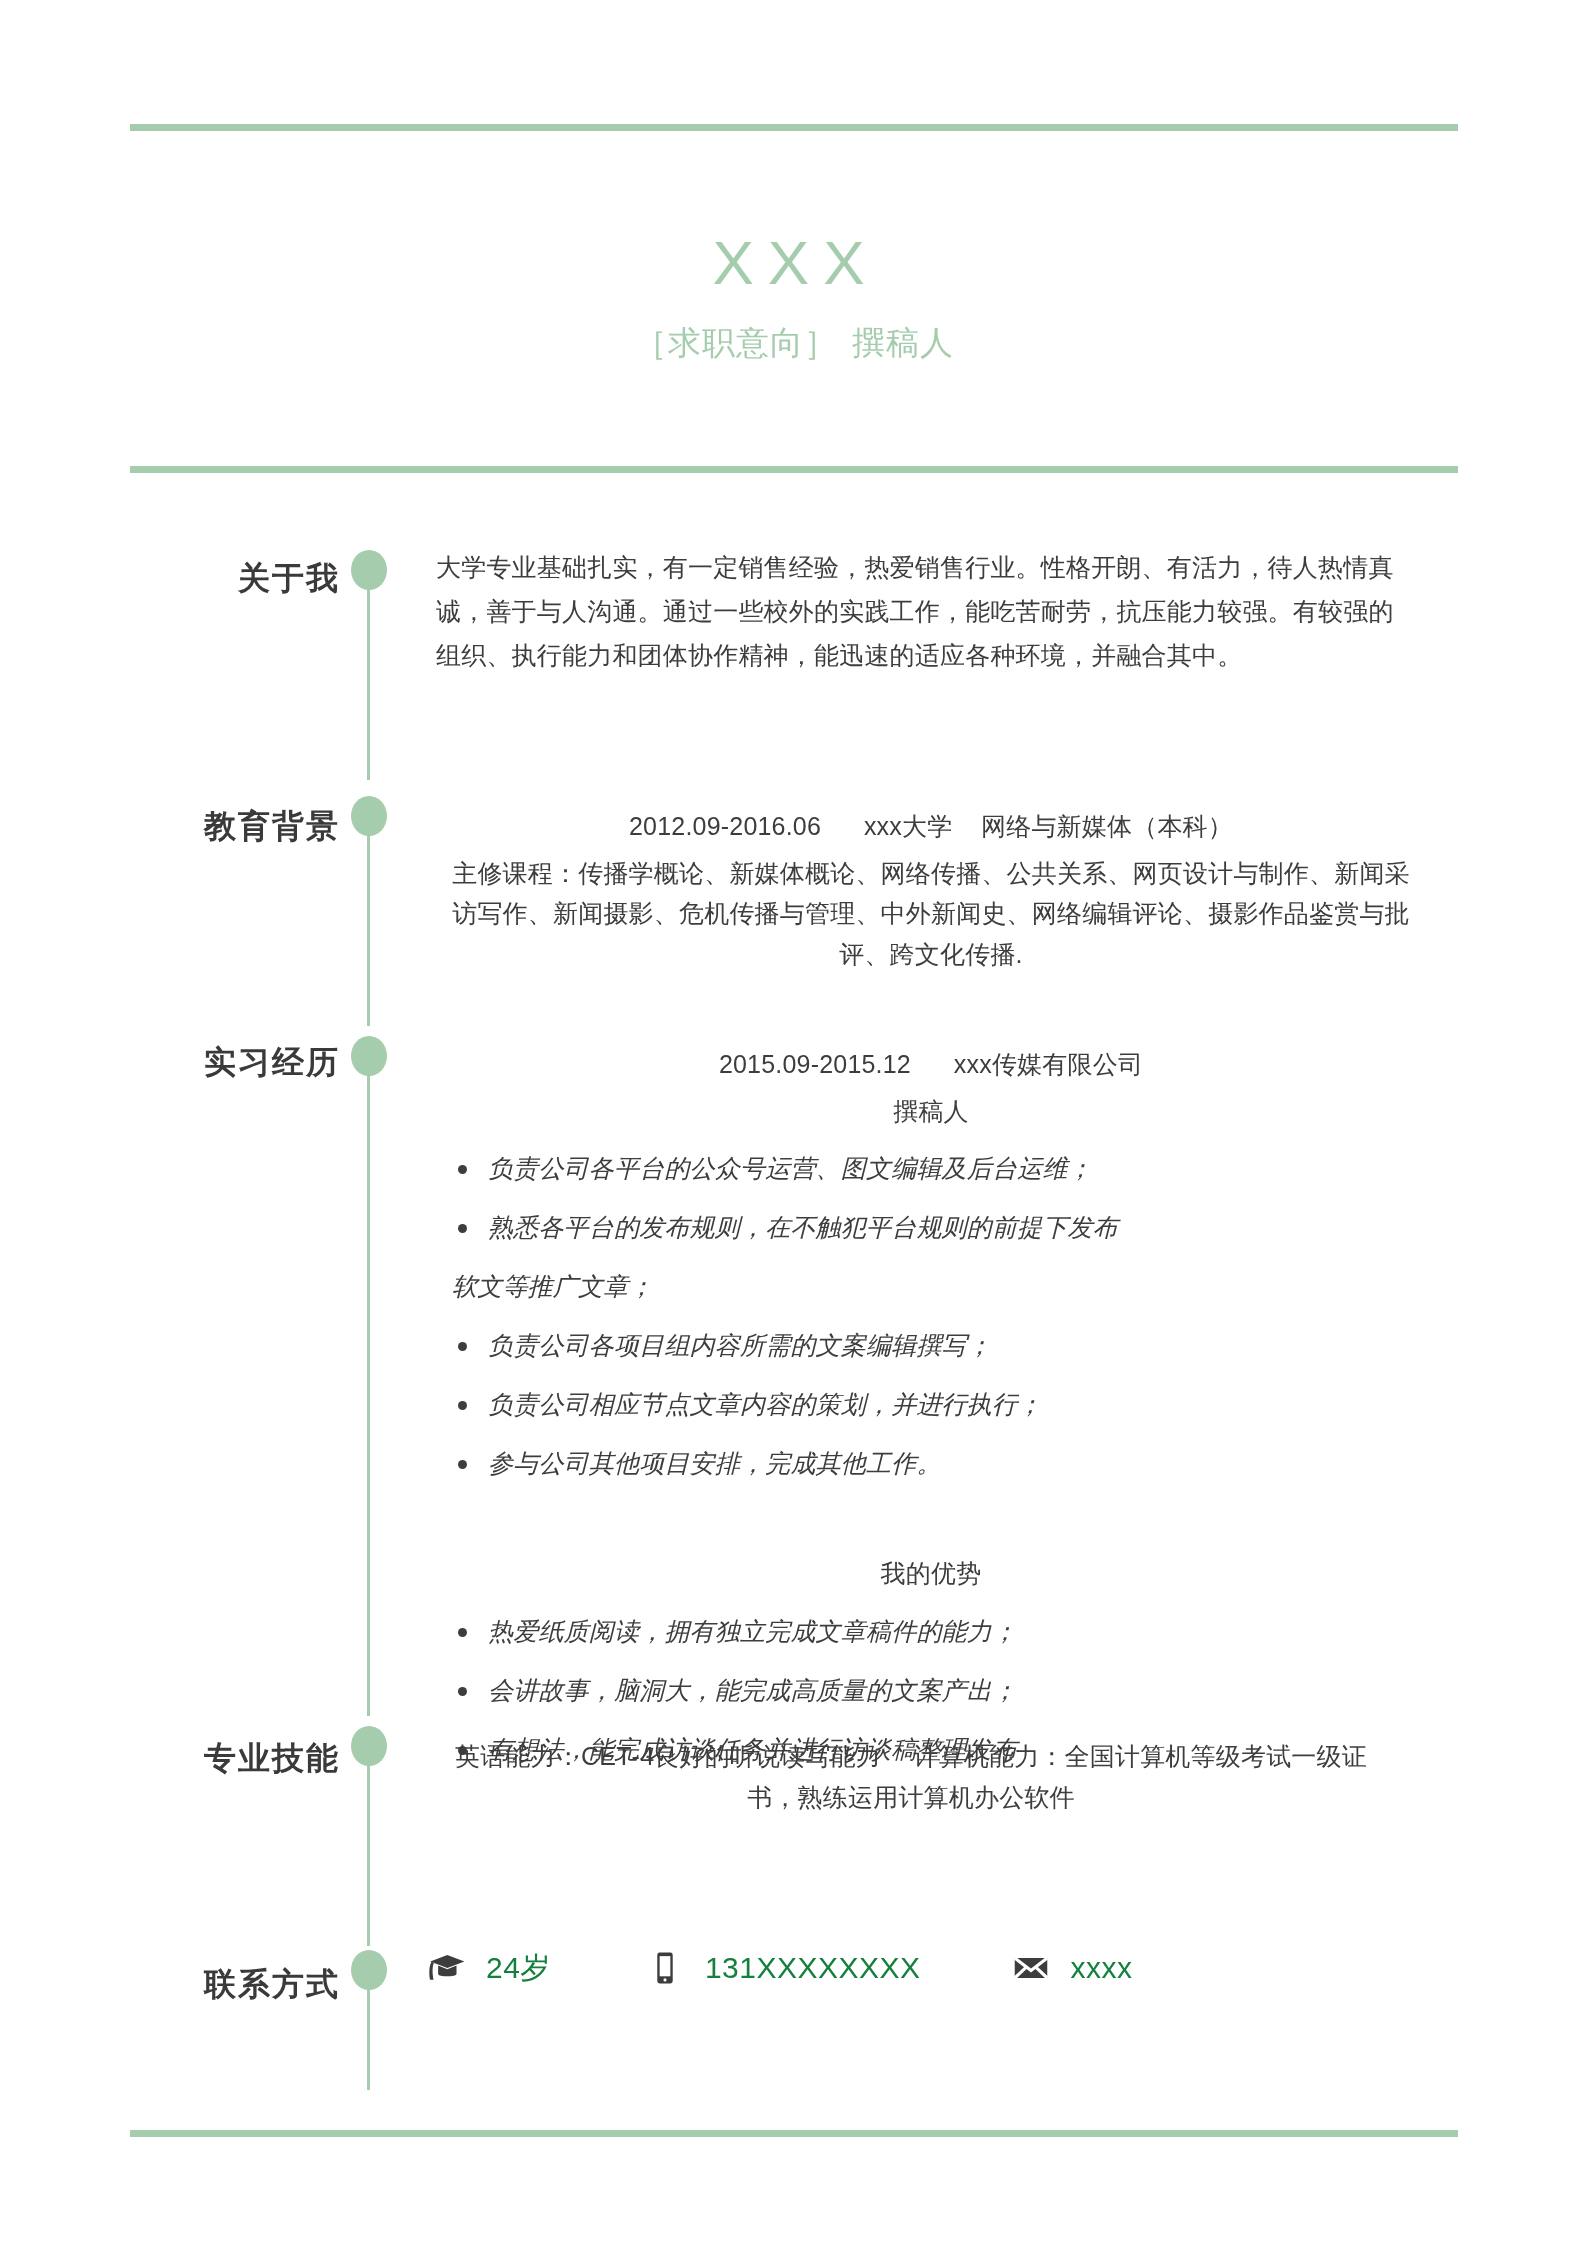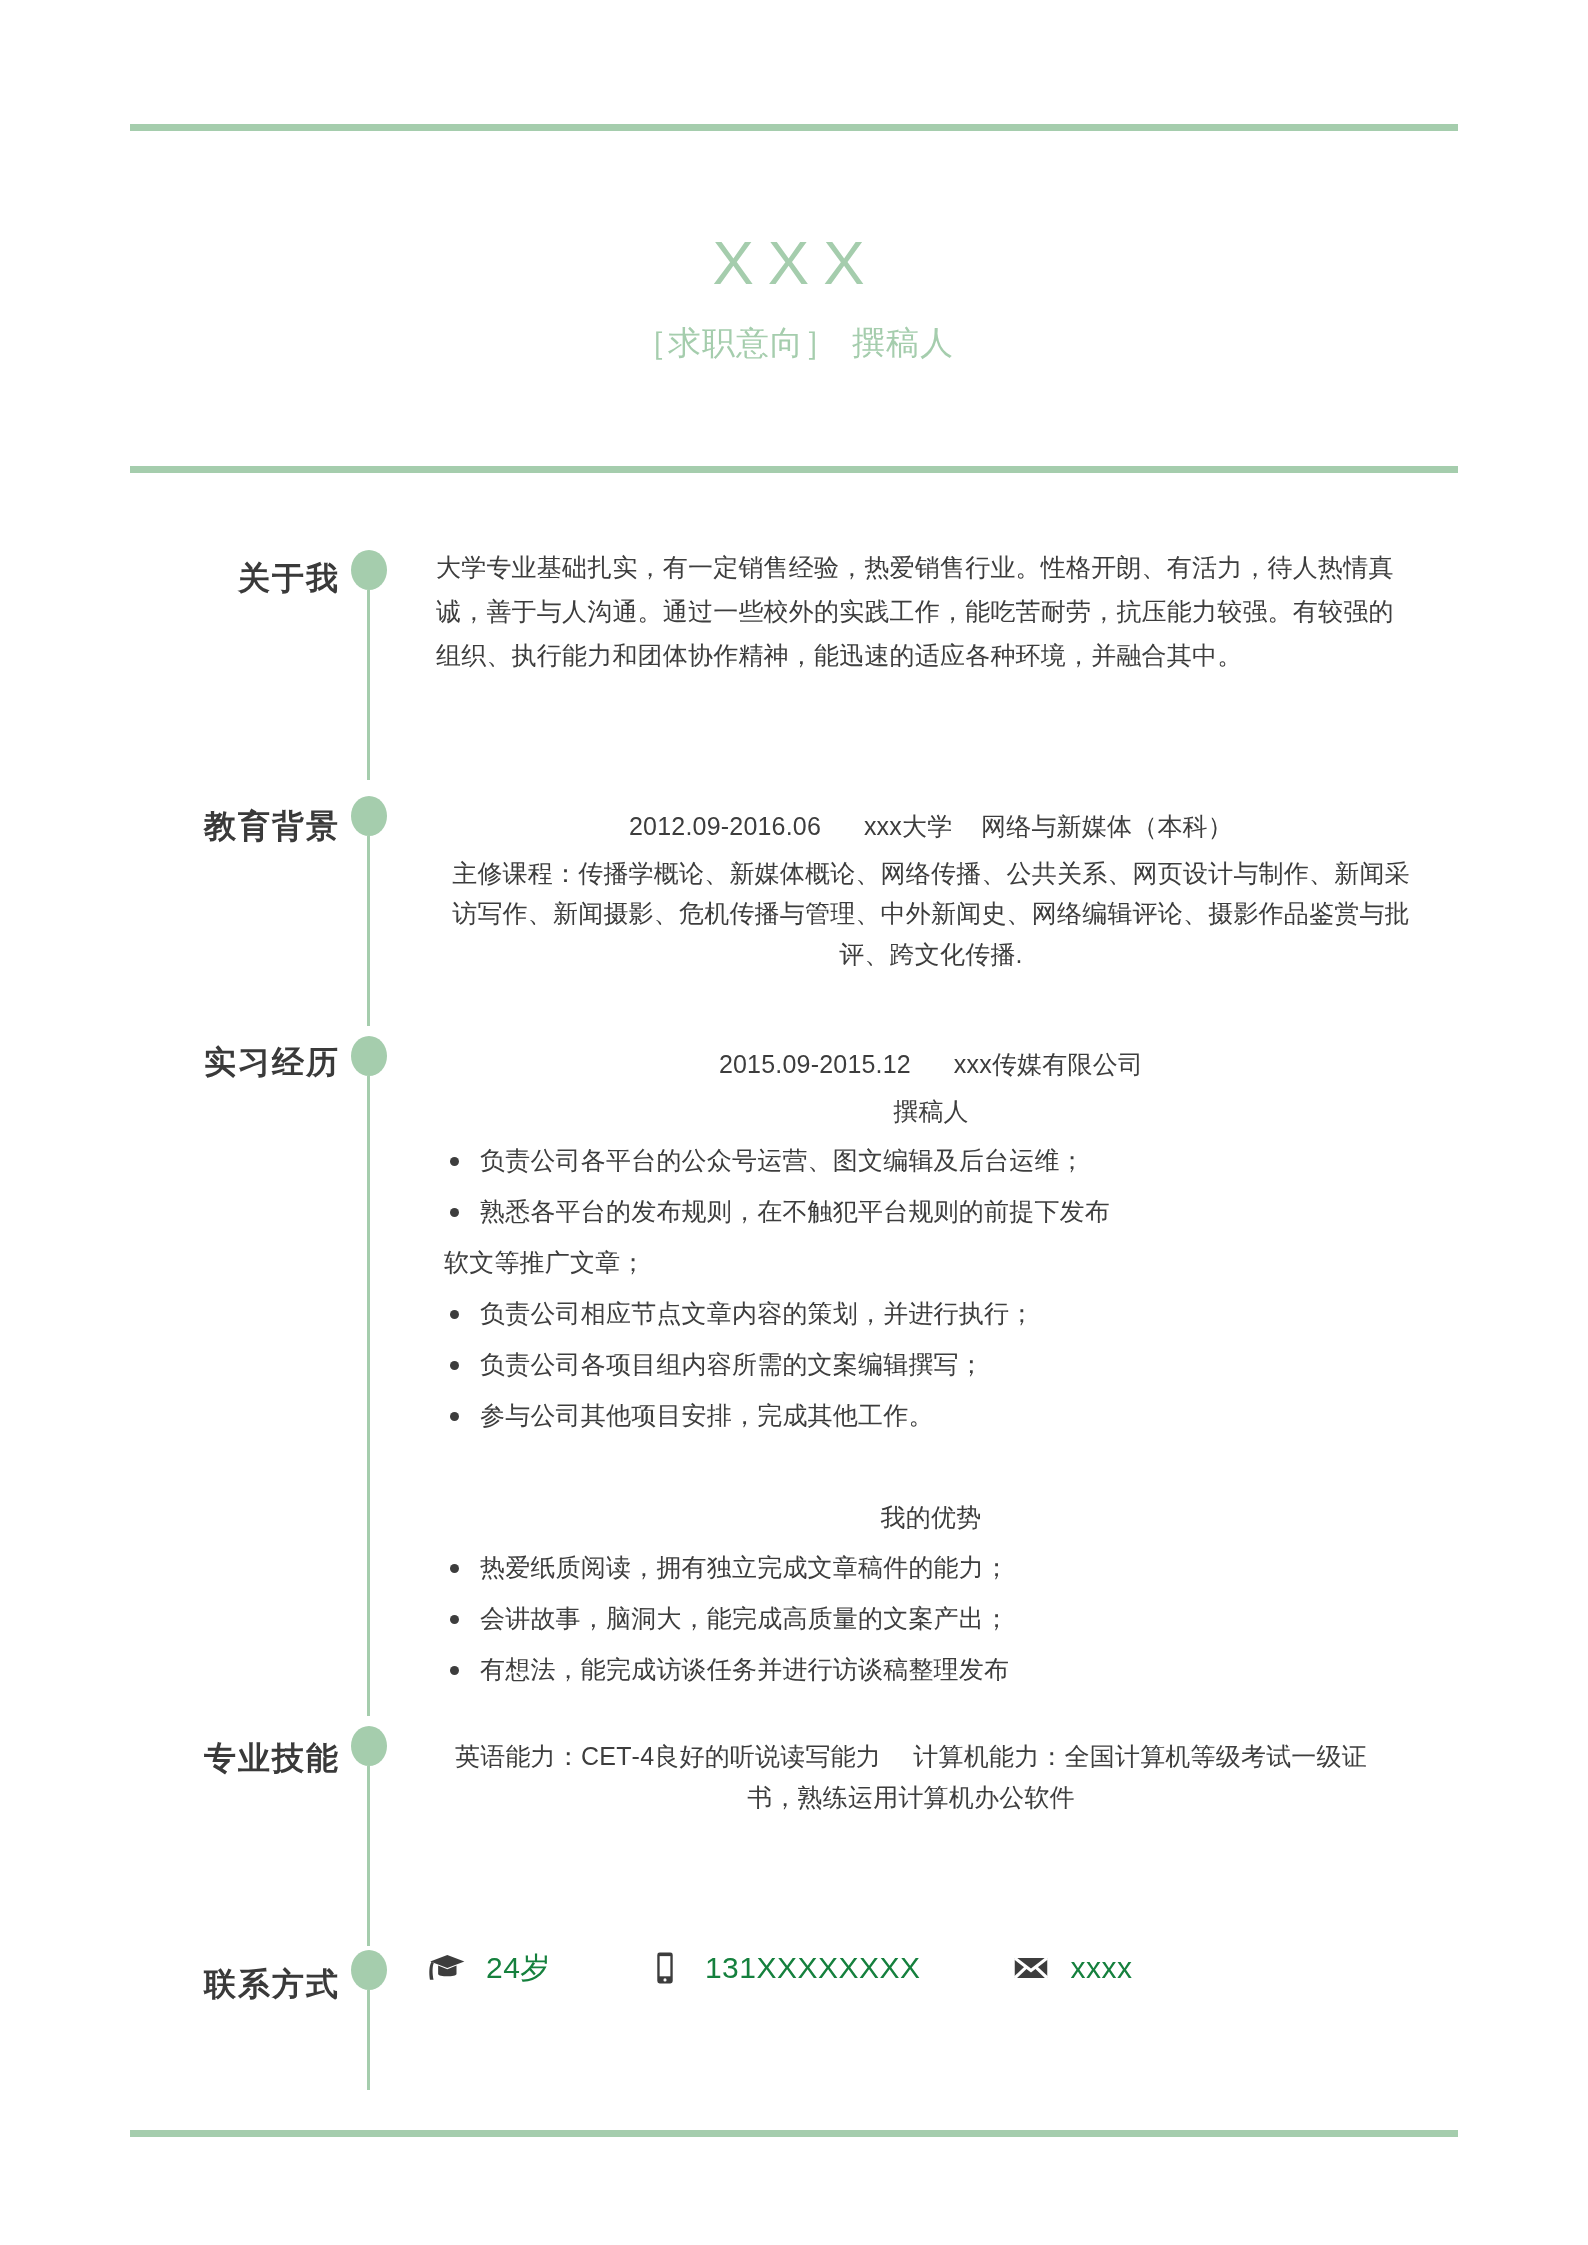--- a/index.html
+++ b/index.html
@@ -102,22 +102,23 @@
   .sec-body p { margin: 6px; text-align: center; }
 
   
   .about-body { line-height: 1.75; }
 
   
   .bullets { margin: 0; padding: 0; list-style: none; }
   .bullets li {
     position: relative;
     padding-left: 36px;
-    margin: 8px;
+    margin: 16px;
     line-height: 1.72;
+    font-style: italic;
   }
   .bullets li::before {
     content: "";
     position: absolute;
     left: 6px;
     top: 18px;
     width: 9px;
     height: 9px;
     border-radius: 50%;
     background: #3d3d3d;
@@ -198,22 +199,22 @@
     <div class="sec-label">实习经历</div>
     <div class="marker" style="top:-10px;"></div>
     <div class="stem" style="top:30px;height:640px;"></div>
     <div class="sec-body" style="top:-8px;width:990px;">
       <p class="row-line"><span>2015.09-2015.12</span>      <span>xxx传媒有限公司</span></p>
       <p>撰稿人</p>
       <ul class="bullets">
         <li>负责公司各平台的公众号运营、图文编辑及后台运维；</li>
         <li>熟悉各平台的发布规则，在不触犯平台规则的前提下发布</li>
         <li class="nobul">软文等推广文章；</li>
+        <li>负责公司各项目组内容所需的文案编辑撰写；</li>
         <li>负责公司相应节点文章内容的策划，并进行执行；</li>
-        <li>负责公司各项目组内容所需的文案编辑撰写；</li>
         <li>参与公司其他项目安排，完成其他工作。</li>
       </ul>
       <div class="spacer"></div>
       <p class="adv-title">我的优势</p>
       <ul class="bullets">
         <li> 热爱纸质阅读，拥有独立完成文章稿件的能力；</li>
         <li>会讲故事，脑洞大，能完成高质量的文案产出；</li>
         <li>有想法，能完成访谈任务并进行访谈稿整理发布</li>
       </ul>
     </div>

